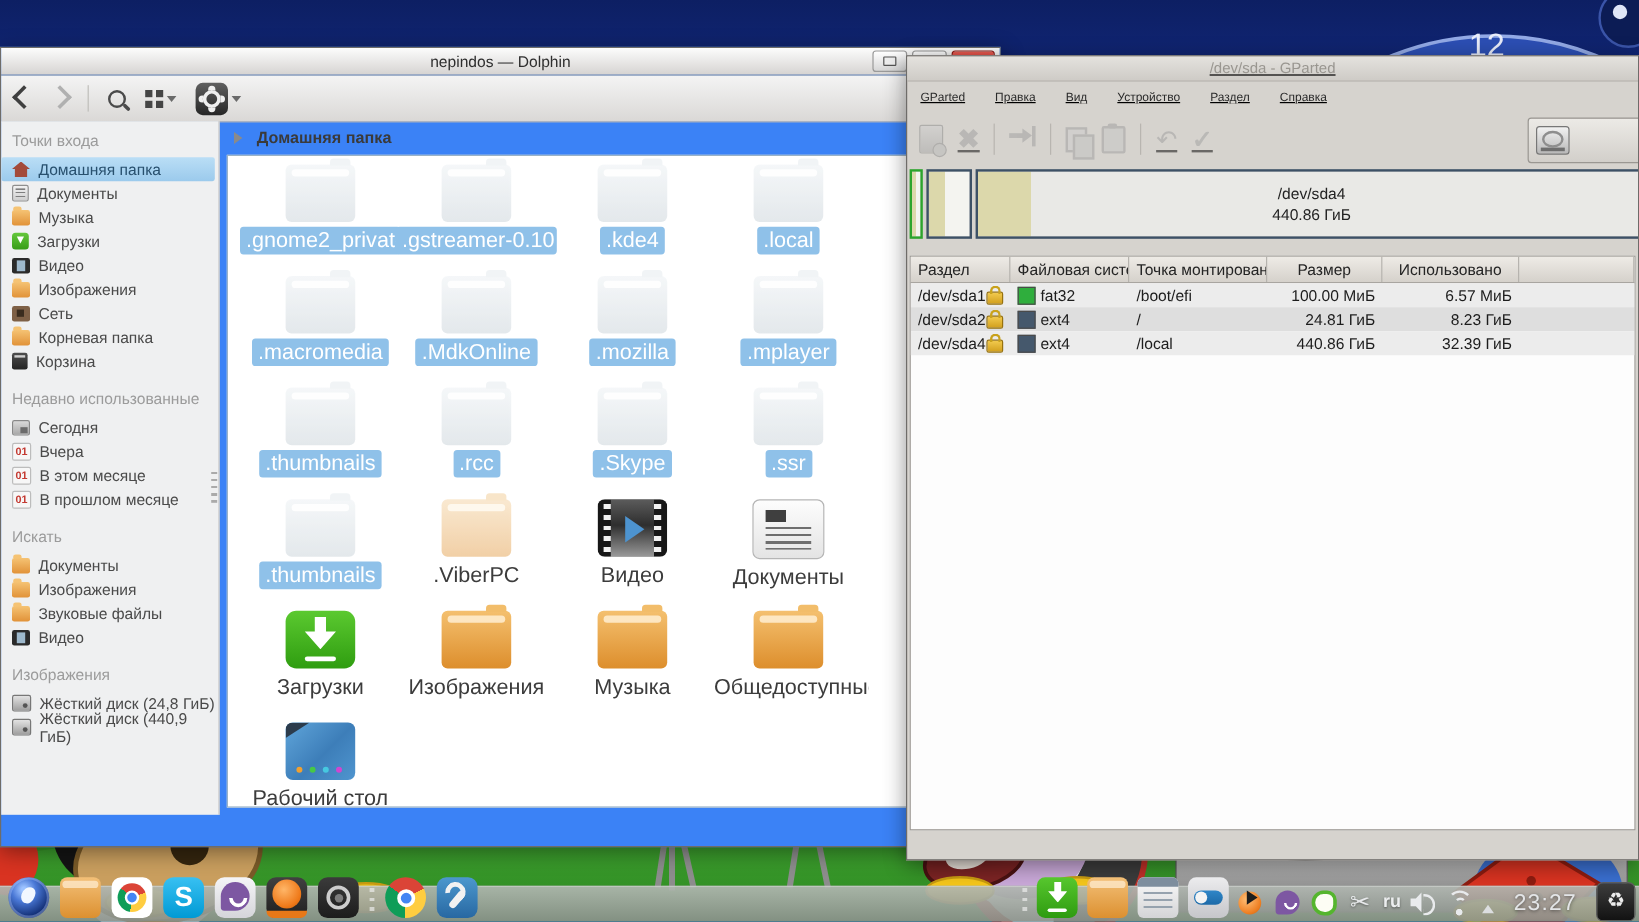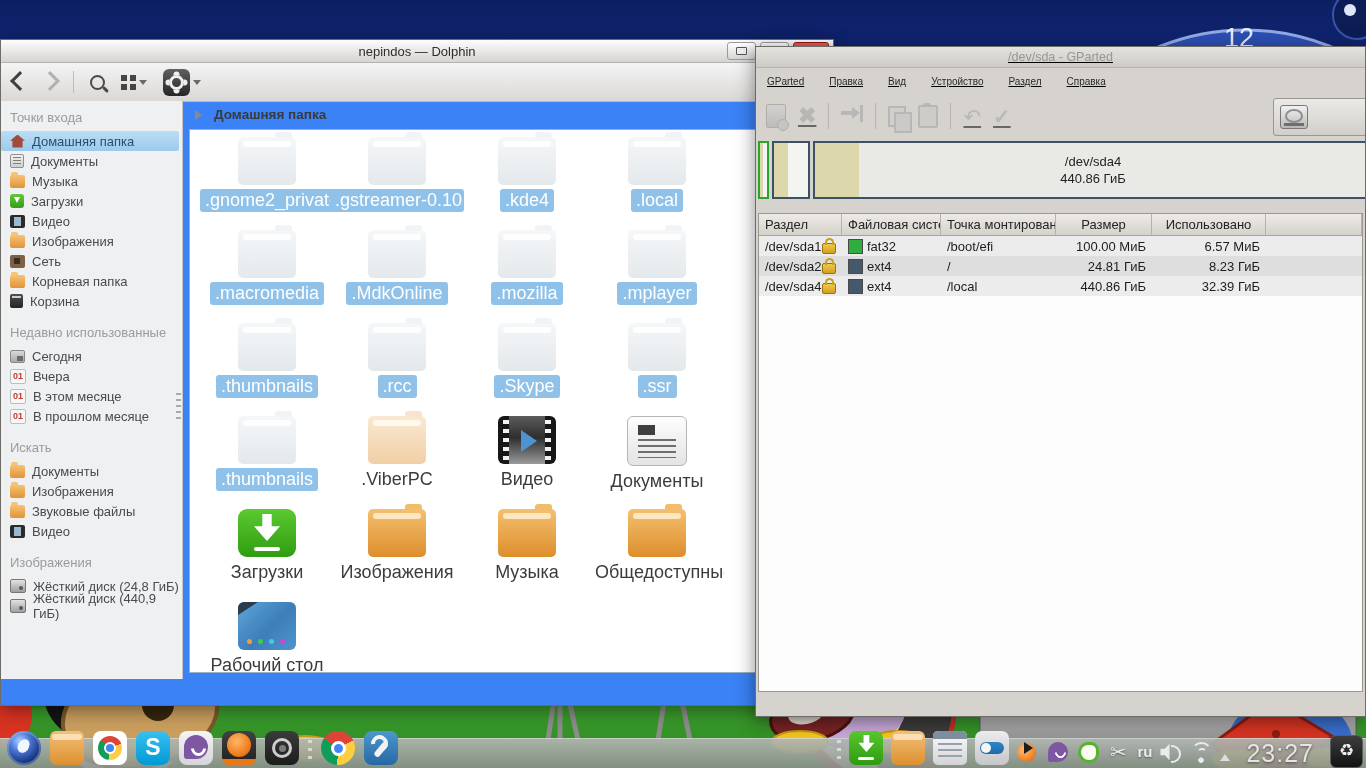--- a/index.html
+++ b/index.html
@@ -283,21 +283,21 @@
   .tr.vol::after{content:"";position:absolute;right:1px;top:5px;width:8px;height:14px;
         border:2.5px solid #e9ebed;border-left:none;border-radius:0 12px 12px 0;}
   .tr.wifi{background:radial-gradient(circle at 50% 84%,#e8eaec 0 2.5px,transparent 3px);}
   .tr.wifi::before{content:"";position:absolute;left:1px;top:2px;width:17px;height:17px;border:2.5px solid #e8eaec;
         border-radius:50%;clip-path:polygon(50% 50%,-15% -15%,115% -15%);}
   .tr.wifi::after{content:"";position:absolute;left:6.5px;top:8px;width:6px;height:6px;border:2.5px solid #e8eaec;
         border-radius:50%;clip-path:polygon(50% 50%,-15% -15%,115% -15%);}
   .tr.expand{width:12px;}
   .tr.expand::before{content:"";position:absolute;left:0;top:9px;width:0;height:0;
         border:5px solid transparent;border-bottom:7px solid #dcdee0;}
-  .clock{font-size:25px;color:#e3e5e7;text-shadow:0 1px 3px rgba(0,0,0,.5);letter-spacing:1px;
+  .clock{font-size:19px;color:#e3e5e7;text-shadow:0 1px 3px rgba(0,0,0,.5);letter-spacing:1px;
         margin:0 8px 0 6px;line-height:30px;}
   .tr.trash{width:31px;height:31px;margin-top:-4px;border-radius:6px;border:1px solid #5c5c5c;
         background:linear-gradient(#3d3d3d,#121212);color:#ececec;font-size:17px;text-align:center;line-height:30px;}
 </style>
 </head>
 <body>
 
 <svg id="wallpaper" viewBox="0 0 1366 768">
   <defs>
     <linearGradient id="sky" x1="0" y1="0" x2="0" y2="1">

